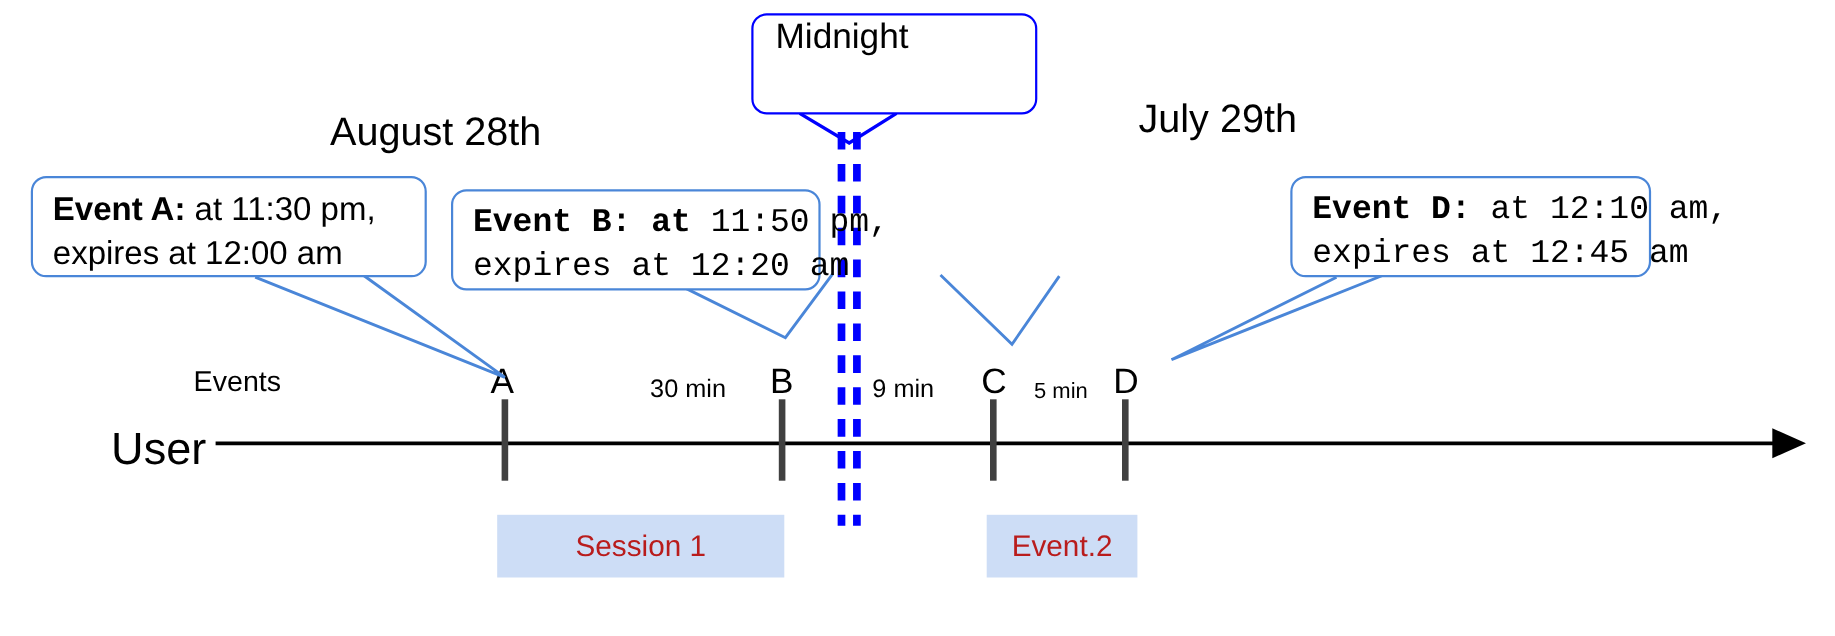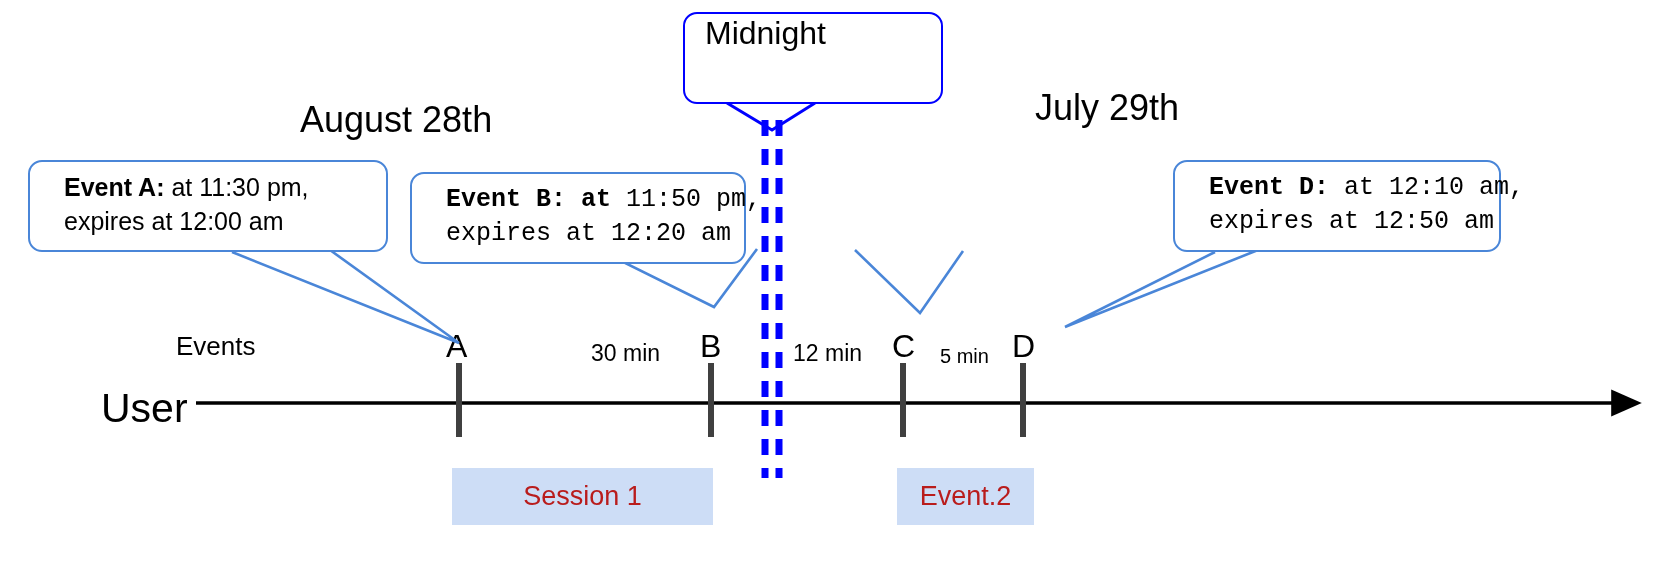--- a/index.html
+++ b/index.html
@@ -22,24 +22,24 @@
     height: 578px;
   }
 
   
   .callout {
     position: absolute;
     box-sizing: border-box;
     border: 2.5px solid #4a86d8;
     border-radius: 14px;
     background: #ffffff;
-    font-size: 25px;
+    font-size: 30px;
     line-height: 1.34;
     color: #000000;
-    padding: 9px 14px 9px 34px;
+    padding: 9px 14px 9px 18px;
     white-space: nowrap;
     z-index: 6;
   }
   .callout b { font-weight: bold; }
 
   .callout-midnight {
     position: absolute;
     box-sizing: border-box;
     border: 2.5px solid #0000ff;
     border-radius: 14px;
@@ -161,33 +161,33 @@
       <b>Event B: at</b><span> 11:50 pm,</span>
     </div>
     <div>expires at 12:20 am</div>
   </div>
 
 
   <div class="callout" style="left:1173px; top:160px; width:328px; height:92px;font-family:Liberation Mono, monospace;">
     <div>
       <b>Event D:</b><span>  at 12:10 am,</span>
     </div>
-    <div>expires at 12:50 am</div>
+    <div>expires at 12:45 am</div>
   </div>
 
   <div class="axis-events" style="left:176px; top:331px;text-align:center;">Events</div>
   <div class="axis-user" style="left:101px; top:385px;">User</div>
 
   <div class="evt-letter" style="left:446px; top:328px;">A</div>
   <div class="evt-letter" style="left:700px; top:328px;">B</div>
   <div class="evt-letter" style="left:892px; top:328px;">C</div>
   <div class="evt-letter" style="left:1012px; top:328px;">D</div>
 
   <div class="interval" style="left:591px; top:340px;">30 min</div>
-  <div class="interval" style="left:793px; top:340px;">12 min</div>
+  <div class="interval" style="left:793px; top:340px;">9 min</div>
   <div class="interval small" style="left:940px; top:345px;">5 min</div>
 
   <div class="session-box" style="left:452px; top:468px; width:261px; height:57px;">
     <span>Session 1</span>
   </div>
   <div class="session-box" style="left:897px; top:468px; width:137px; height:57px;">
     <span>Event.2</span>
   </div>
 
 </div>

